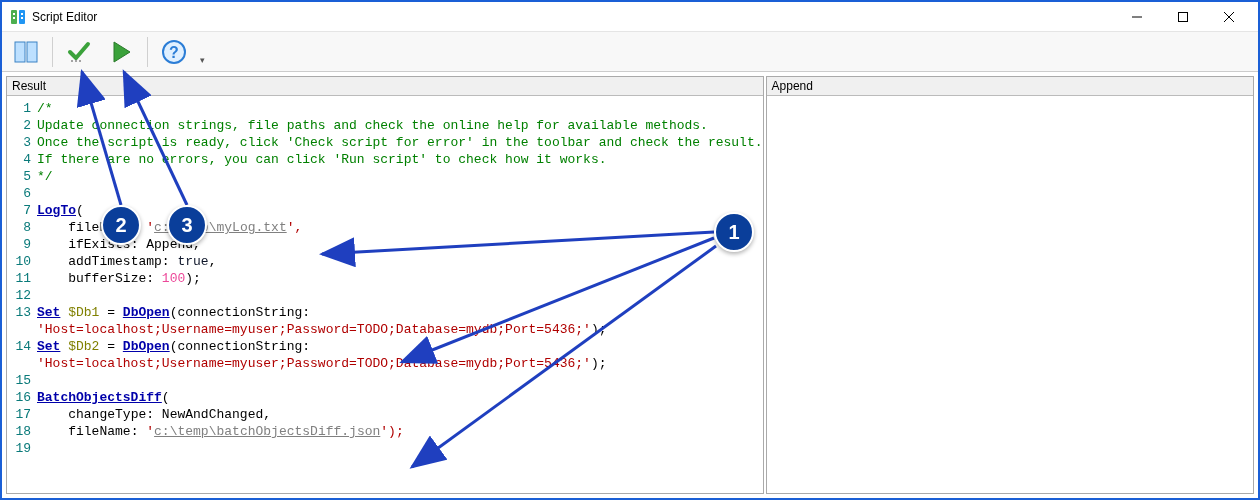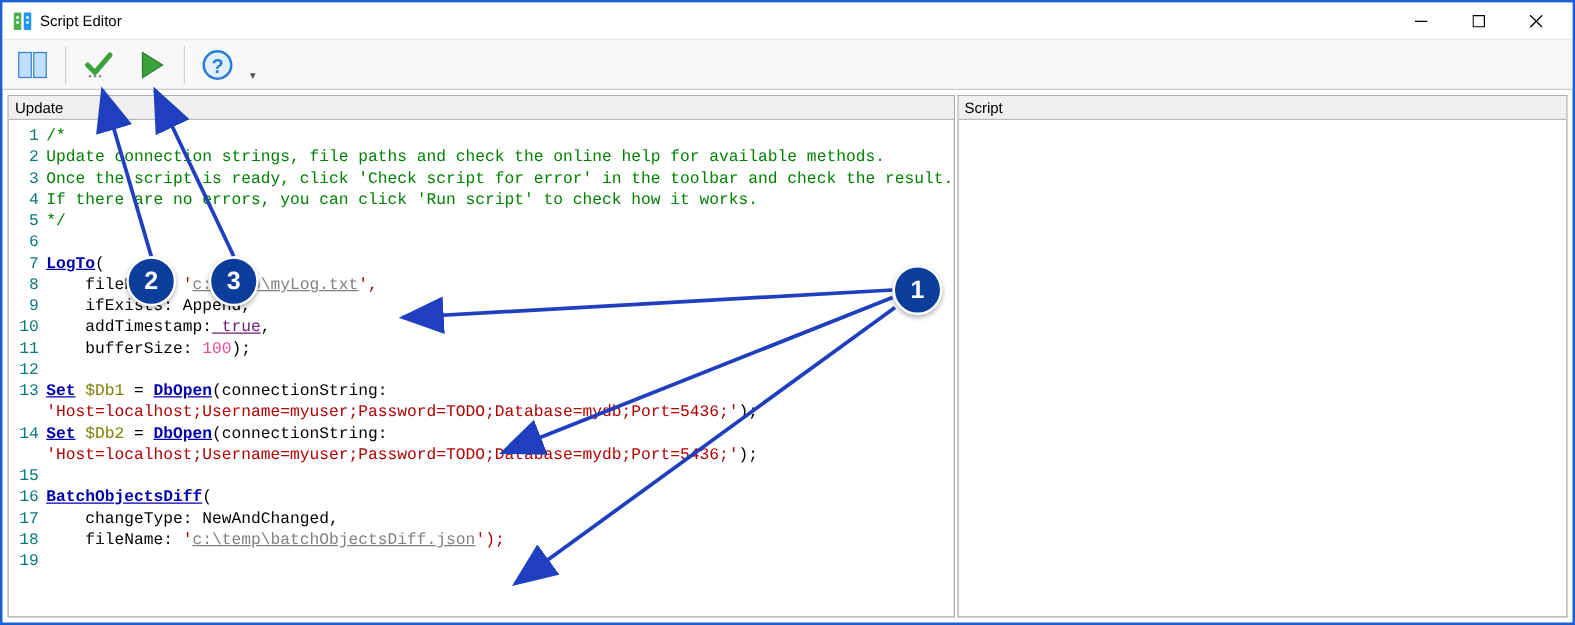--- a/index.html
+++ b/index.html
@@ -85,21 +85,21 @@
   padding-right: 6px;
   vertical-align: top;
 }
 .code-line { display: block; padding-left: 4px; }
 .tok-comment { color: #008000; }
 .tok-fn { color: #0000aa; font-weight: bold; text-decoration: underline; }
 .tok-key { color: #000; }
 .tok-string { color: #b00000; }
 .tok-underline { text-decoration: underline; color: #808080; }
 .tok-num { color: #ec4899; }
-.tok-bool { color: #701a75; text-decoration: underline; }
+.tok-bool { color: #0f172a; }
 .tok-var { color: #808000; }
 .result-body { flex: 1; padding: 4px; }
 .annot { position: absolute; pointer-events: none; }
 .callout {
   width: 40px; height: 40px; border-radius: 50%;
   background: #0a3e9a;
   border: 2px solid #fff;
   color: #fff;
   display: flex; align-items: center; justify-content: center;
   font-size: 20px; font-weight: bold;
@@ -169,27 +169,27 @@
     <svg width="26" height="26" viewBox="0 0 26 26">
         <circle cx="13" cy="13" r="11" fill="#e0f0ff" stroke="#2b7dd6" stroke-width="2"></circle>
         <text x="13" y="19" font-size="16" font-weight="bold" text-anchor="middle" fill="#2b7dd6" font-family="Arial">?</text>
       </svg>
   </div>
   <span class="dropdown-arrow">▾</span>
 </div>
 
 <div class="content">
   <div class="panel panel-left">
-    <div class="panel-title">Update</div>
+    <div class="panel-title">Result</div>
     <div class="editor-wrap">
       <div class="code" id="code-container"><span class="code-line"><span class="gutter">1</span><span><span class="tok-comment">/*</span></span></span><span class="code-line"><span class="gutter">2</span><span><span class="tok-comment">Update connection strings, file paths and check the online help for available methods.</span></span></span><span class="code-line"><span class="gutter">3</span><span><span class="tok-comment">Once the script is ready, click 'Check script for error' in the toolbar and check the result.</span></span></span><span class="code-line"><span class="gutter">4</span><span><span class="tok-comment">If there are no errors, you can click 'Run script' to check how it works.</span></span></span><span class="code-line"><span class="gutter">5</span><span><span class="tok-comment">*/</span></span></span><span class="code-line"><span class="gutter">6</span><span><span class=""></span></span></span><span class="code-line"><span class="gutter">7</span><span><span class="tok-fn">LogTo</span>(</span></span><span class="code-line"><span class="gutter">8</span><span>    <span class="tok-key">fileName:</span> <span class="tok-string">'</span><span class="tok-underline">c:\temp\myLog.txt</span><span class="tok-string">',</span></span></span><span class="code-line"><span class="gutter">9</span><span>    <span class="tok-key">ifExists:</span> Append,</span></span><span class="code-line"><span class="gutter">10</span><span>    <span class="tok-key">addTimestamp:</span><span class="tok-bool"> true</span>,</span></span><span class="code-line"><span class="gutter">11</span><span>    <span class="tok-key">bufferSize:</span><span class="tok-num"> 100</span>);</span></span><span class="code-line"><span class="gutter">12</span><span><span class=""></span></span></span><span class="code-line"><span class="gutter">13</span><span><span class="tok-fn">Set</span> <span class="tok-var">$Db1</span> = <span class="tok-fn">DbOpen</span>(connectionString:</span></span><span class="code-line"><span class="gutter"></span><span><span class="tok-string">'Host=localhost;Username=myuser;Password=TODO;Database=mydb;Port=5436;'</span>);</span></span><span class="code-line"><span class="gutter">14</span><span><span class="tok-fn">Set</span> <span class="tok-var">$Db2</span> = <span class="tok-fn">DbOpen</span>(connectionString:</span></span><span class="code-line"><span class="gutter"></span><span><span class="tok-string">'Host=localhost;Username=myuser;Password=TODO;Database=mydb;Port=5436;'</span>);</span></span><span class="code-line"><span class="gutter">15</span><span><span class=""></span></span></span><span class="code-line"><span class="gutter">16</span><span><span class="tok-fn">BatchObjectsDiff</span>(</span></span><span class="code-line"><span class="gutter">17</span><span>    <span class="tok-key">changeType:</span> NewAndChanged,</span></span><span class="code-line"><span class="gutter">18</span><span>    <span class="tok-key">fileName:</span> <span class="tok-string">'</span><span class="tok-underline">c:\temp\batchObjectsDiff.json</span><span class="tok-string">');</span></span></span><span class="code-line"><span class="gutter">19</span><span><span class=""></span></span></span></div>
     </div>
   </div>
   <div class="panel panel-right">
-    <div class="panel-title">Script</div>
+    <div class="panel-title">Append</div>
     <div class="result-body"></div>
   </div>
 </div>
 
 <svg class="arrows" width="1260" height="500">
   <defs>
     <marker id="ah" markerWidth="12" markerHeight="10" refX="11" refY="5" orient="auto">
       <path d="M0,0 L12,5 L0,10 Z" fill="#1f3fbf"></path>
     </marker>
   </defs>

